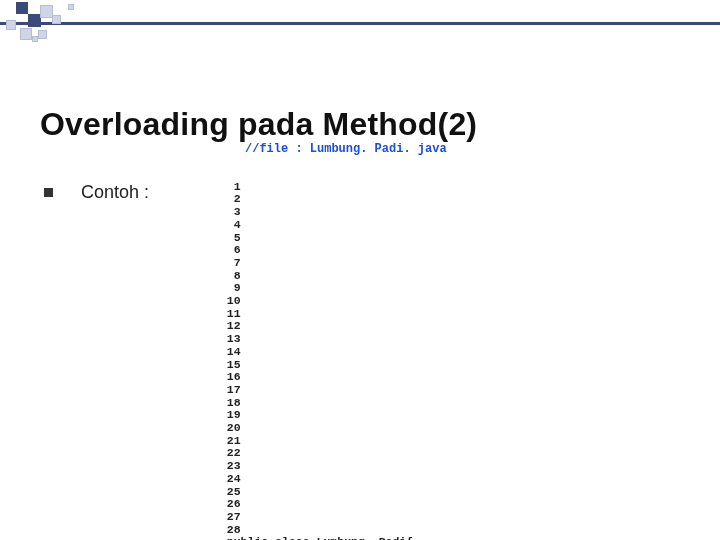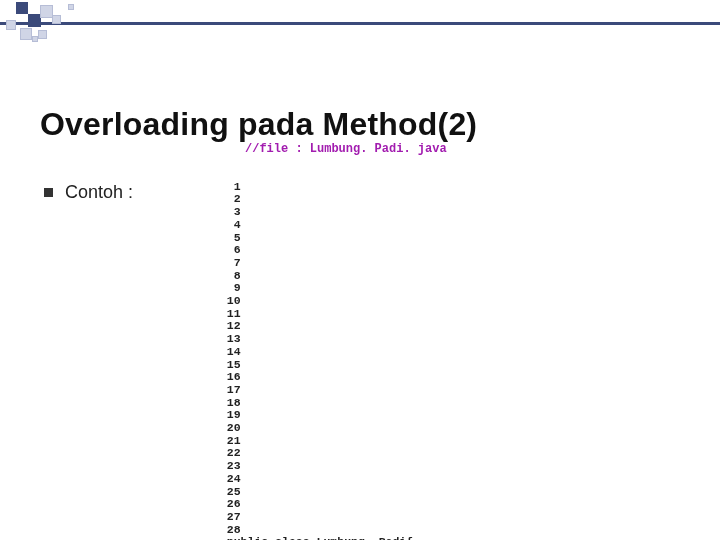--- a/index.html
+++ b/index.html
@@ -54,30 +54,30 @@
     letter-spacing: 0.2px;
     margin-top: 24px;
   }
   .file-comment {
     position: absolute;
     top: 142px;
     left: 245px;
     font-family: "Courier New", Courier, monospace;
     font-size: 12px;
     font-weight: bold;
-    color: #a21caf;
+    color: #1d4ed8;
     white-space: pre;
   }
   .bullet-row {
     position: absolute;
     top: 182px;
     left: 44px;
     display: flex;
     align-items: center;
-    gap: 12px;
+    gap: 28px;
   }
   .bullet {
     width: 9px;
     height: 9px;
     background: #333;
   }
   .bullet-label {
     font-size: 18px;
     color: #222;
   }

